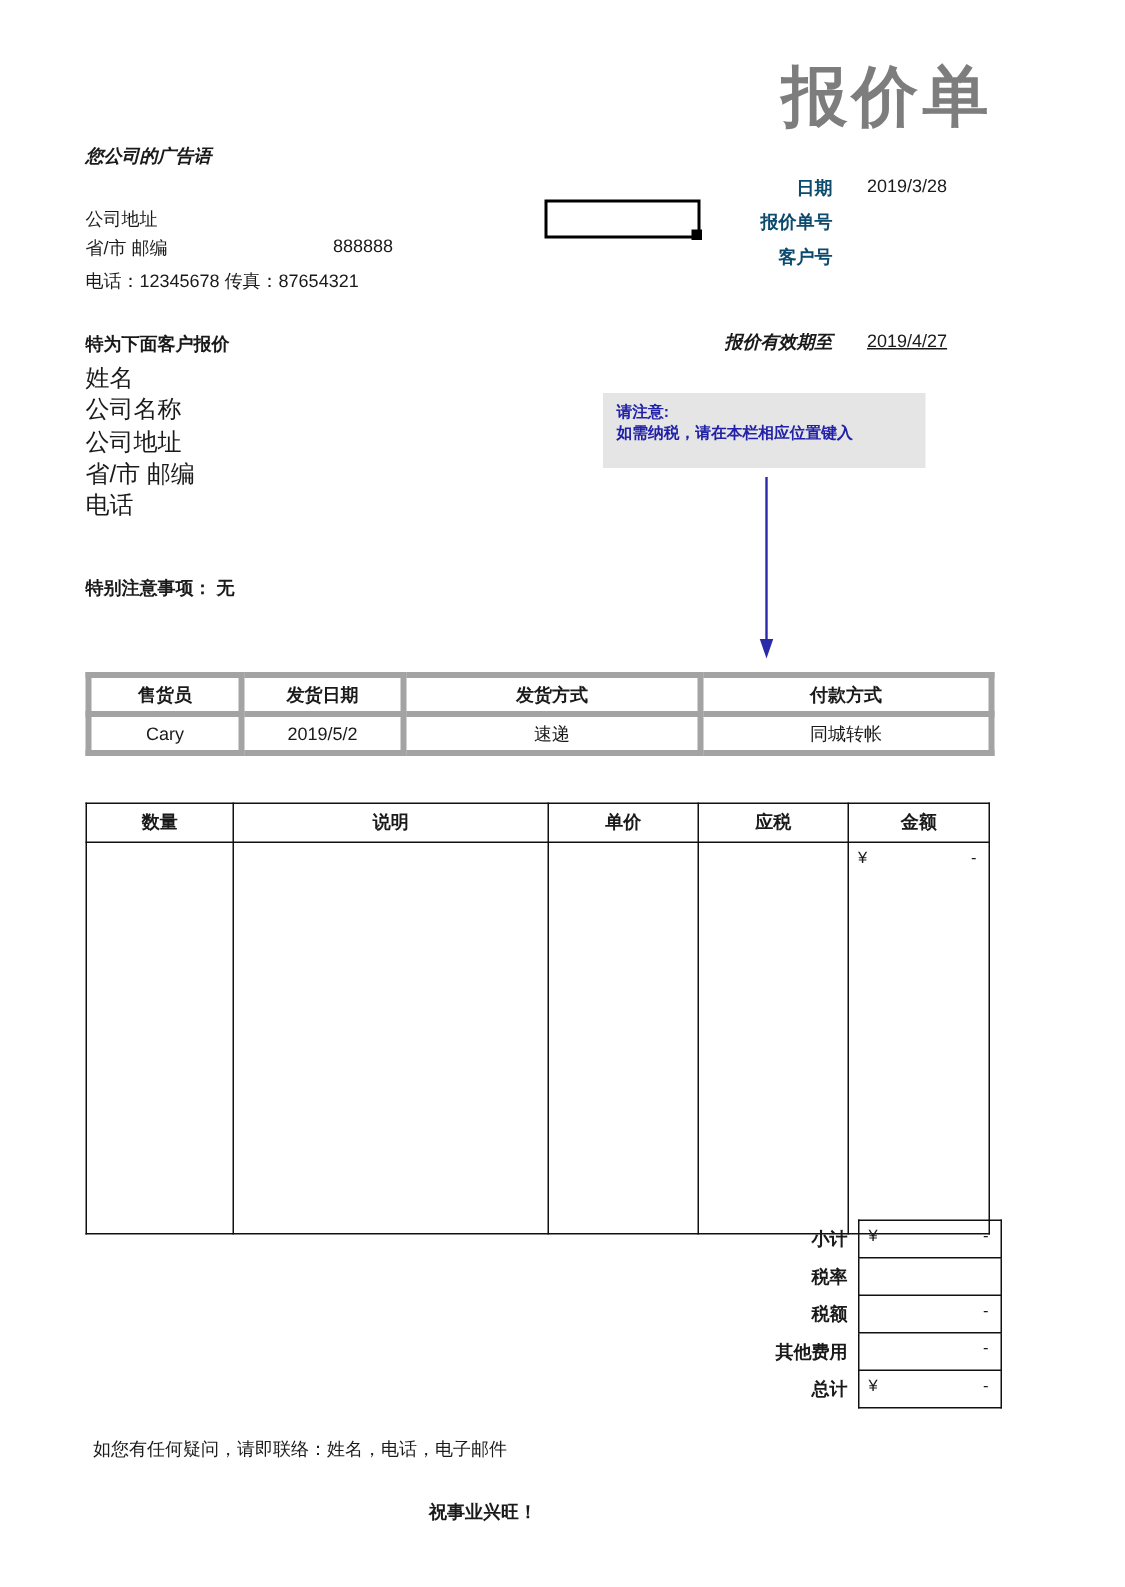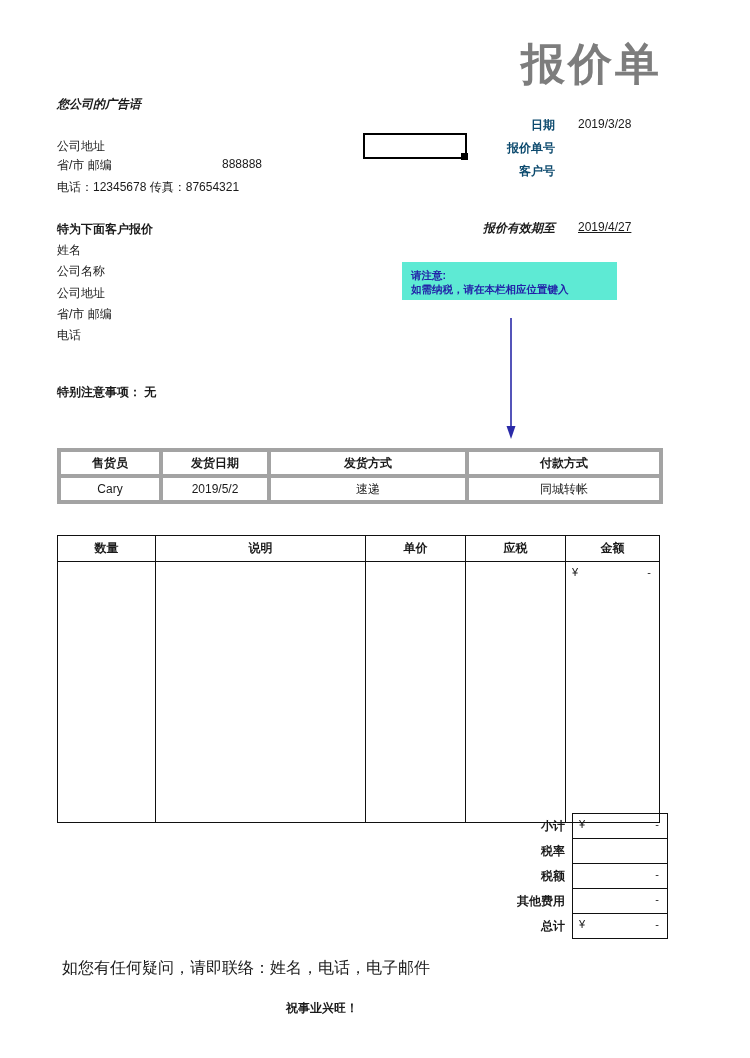--- a/index.html
+++ b/index.html
@@ -102,21 +102,21 @@
   
   .quote-to-title {
     position: absolute;
     left: 57px; top: 221px;
     font-size: 12px;
     font-weight: bold;
   }
   .quote-to-line {
     position: absolute;
     left: 57px;
-    font-size: 12px;
+    font-size: 16px;
     color: #1a1a1a;
   }
   .qt1 { top: 242px; }
   .qt2 { top: 263px; }
   .qt3 { top: 285px; }
   .qt4 { top: 306px; }
   .qt5 { top: 327px; }
 
   .valid-label {
     position: absolute;
@@ -131,22 +131,22 @@
     position: absolute;
     left: 578px; top: 220px;
     font-size: 12px;
     text-decoration: underline;
   }
 
   
   .note-box {
     position: absolute;
     left: 402px; top: 262px;
-    width: 215px; height: 38px;
-    background: #5eead4;
+    width: 215px; height: 50px;
+    background: #e5e5e5;
     box-sizing: border-box;
     padding: 6px 8px 0 9px;
   }
   .note-title {
     font-size: 10.5px;
     font-weight: bold;
     color: #2222a8;
     line-height: 14px;
   }
   .note-body {
@@ -270,21 +270,21 @@
   .t-dash {
     position: absolute;
     right: 8px; top: 4px;
     font-size: 11px;
   }
 
   
   .footer-contact {
     position: absolute;
     left: 62px; top: 958px;
-    font-size: 16px;
+    font-size: 12px;
     color: #1a1a1a;
   }
   .footer-wish {
     position: absolute;
     left: 0; top: 1000px;
     width: 644px;
     text-align: center;
     font-size: 12px;
     font-weight: bold;
   }

